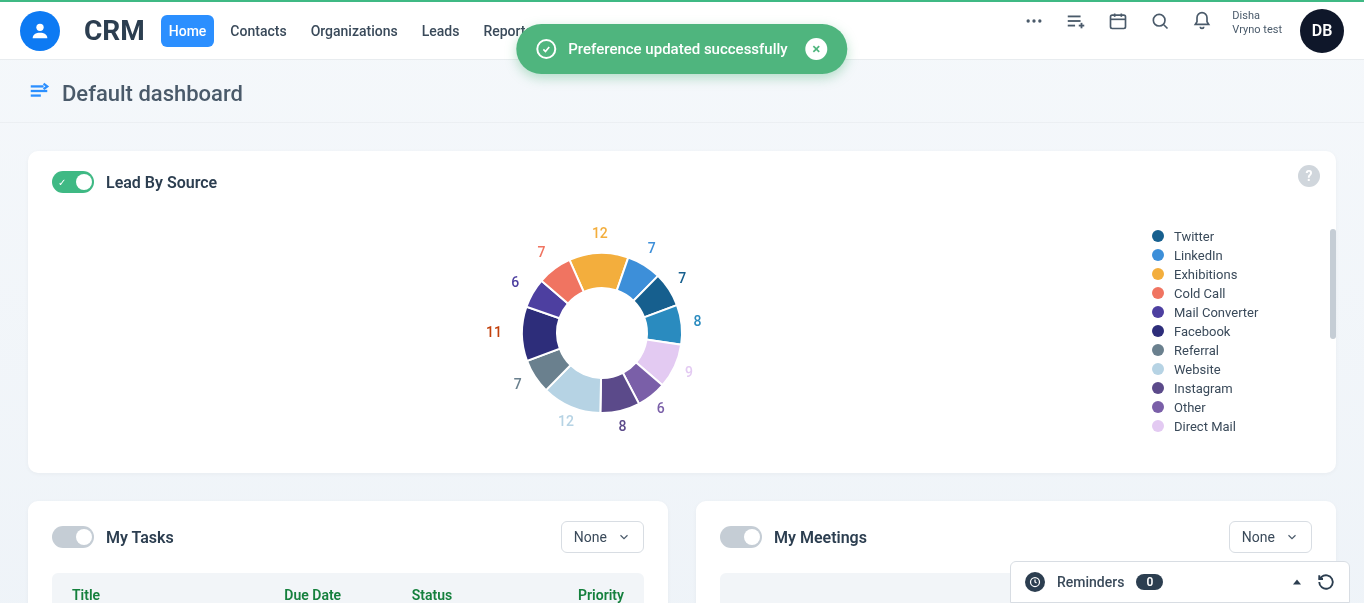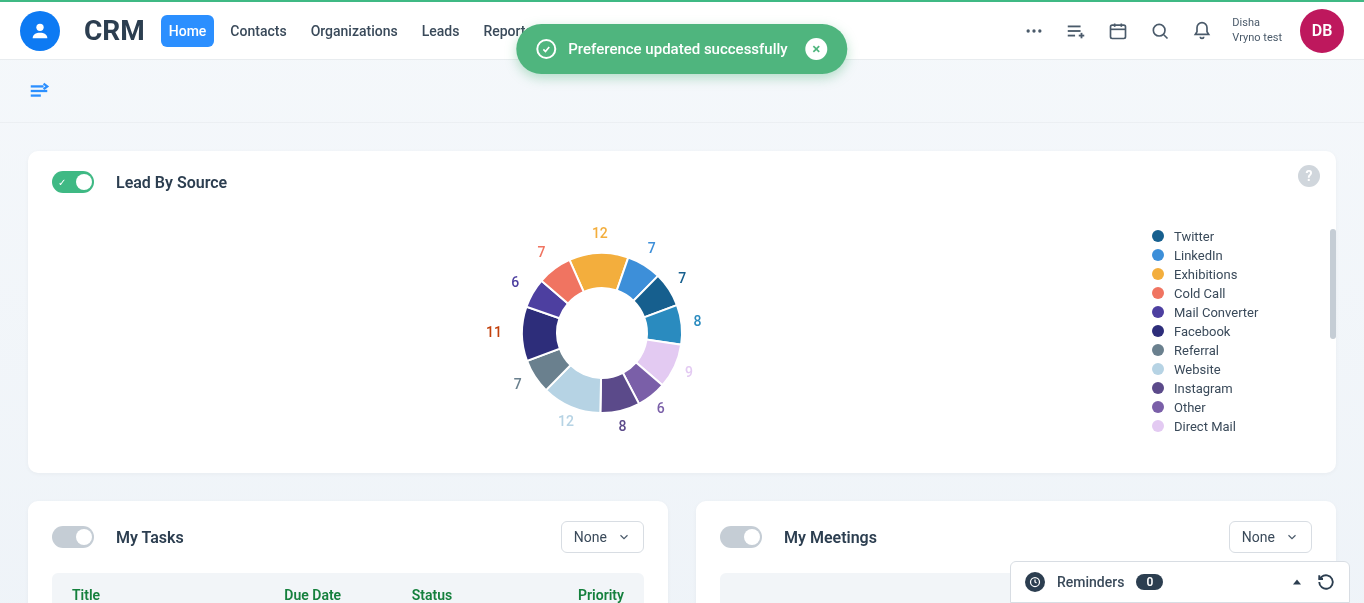--- a/index.html
+++ b/index.html
@@ -7,39 +7,39 @@
     
     .topbar { background: #fff; height: 60px; display: flex; align-items: center; padding: 0 20px; border-bottom: 1px solid #e8ecef; border-top: 2px solid #3fb984; }
     .logo-group { display: flex; align-items: center; gap: 24px; margin-right: 16px; }
     .logo-icon { width: 40px; height: 40px; background: #0d7af3; border-radius: 50%; display: flex; align-items: center; justify-content: center; color: #fff; }
     .logo-text { font-size: 28px; font-weight: 700; color: #2c3e50; }
     
     .nav { display: flex; gap: 8px; flex: 1; }
     .nav-item { padding: 8px 8px; border-radius: 6px; font-size: 14px; font-weight: 500; color: #3a4a5a; cursor: pointer; white-space: nowrap; }
     .nav-item.active { background: #2b8fff; color: #fff; }
     
-    .topbar-right { display: flex; align-items: center; gap: 18px; }
+    .topbar-right { display: flex; gap: 18px; }
     .icon-btn { width: 24px; height: 24px; display: flex; align-items: center; justify-content: center; cursor: pointer; color: #4a5a6a; }
     .user-info { font-size: 11px; line-height: 1.3; color: #4a5a6a; }
-    .avatar { width: 44px; height: 44px; background: #be185d; border-radius: 50%; display: flex; align-items: center; justify-content: center; color: #fff; font-weight: 600; font-size: 16px; }
+    .avatar { width: 44px; height: 44px; background: #0f172a; border-radius: 50%; display: flex; align-items: center; justify-content: center; color: #fff; font-weight: 600; font-size: 16px; }
     
     .toast { position: absolute; top: 24px; left: 50%; transform: translateX(-50%); background: #4fb57e; color: #fff; padding: 14px 20px; border-radius: 28px; display: flex; align-items: center; gap: 12px; font-size: 15px; font-weight: 500; box-shadow: 0 4px 12px rgba(79,181,126,0.4); z-index: 100; }
     .toast-check { width: 20px; height: 20px; border: 2px solid #fff; border-radius: 50%; display: flex; align-items: center; justify-content: center; }
     .toast-close { width: 22px; height: 22px; background: #fff; border-radius: 50%; display: flex; align-items: center; justify-content: center; color: #4fb57e; cursor: pointer; margin-left: 6px; }
     
     .page-title-bar { padding: 20px 28px 16px; display: flex; align-items: center; gap: 12px; border-bottom: 1px solid rgba(0,0,0,0.03); }
     .page-title-icon { color: #2b8fff; }
     .page-title { font-size: 22px; font-weight: 500; color: #4a5a6a; }
     
     .content { padding: 28px; display: flex; flex-direction: column; gap: 28px; }
     
     .card { background: #fff; border-radius: 10px; box-shadow: 0 1px 4px rgba(0,0,0,0.04); padding: 20px 24px; position: relative; }
     .card-header { display: flex; align-items: center; gap: 12px; justify-content: space-between; }
     .card-header-left { display: flex; align-items: center; gap: 12px; }
-    .card-title { font-size: 16px; font-weight: 600; color: #2c3e50; margin-left: 10px; }
+    .card-title { font-size: 16px; font-weight: 600; color: #2c3e50; }
     
     .toggle { width: 42px; height: 22px; border-radius: 11px; padding: 2px; display: flex; align-items: center; position: relative; }
     .toggle.on { background: #3fb984; justify-content: space-between; }
     .toggle.off { background: #c5cdd5; justify-content: flex-start; }
     .toggle-check { color: #fff; font-size: 10px; margin-left: 4px; }
     .toggle-knob { width: 16px; height: 16px; background: #fff; border-radius: 50%; }
     .toggle.off .toggle-knob { margin-left: auto; transform: translateX(-20px); }
     
     .help-icon { position: absolute; top: 14px; right: 16px; width: 22px; height: 22px; background: #d0d6dc; color: #fff; border-radius: 50%; display: flex; align-items: center; justify-content: center; font-size: 14px; font-weight: 700; }
     
@@ -155,20 +155,21 @@
 
 <div class="page-title-bar">
   <span class="page-title-icon">
     <svg width="22" height="22" viewBox="0 0 24 24" fill="none" stroke="#2b8fff" stroke-width="2.5">
         <line x1="3" y1="7" x2="17" y2="7"></line>
         <line x1="3" y1="12" x2="21" y2="12"></line>
         <line x1="3" y1="17" x2="14" y2="17"></line>
         <polyline points="17 4 21 7 17 10" fill="none"></polyline>
       </svg>
   </span>
+  <span class="page-title">Default dashboard</span>
 </div>
 
 <div class="content">
 
   <div class="card">
     <div class="card-header">
       <div class="card-header-left">
         <div class="toggle on">
           <span class="toggle-check">✓</span>
           <span class="toggle-knob"></span>

